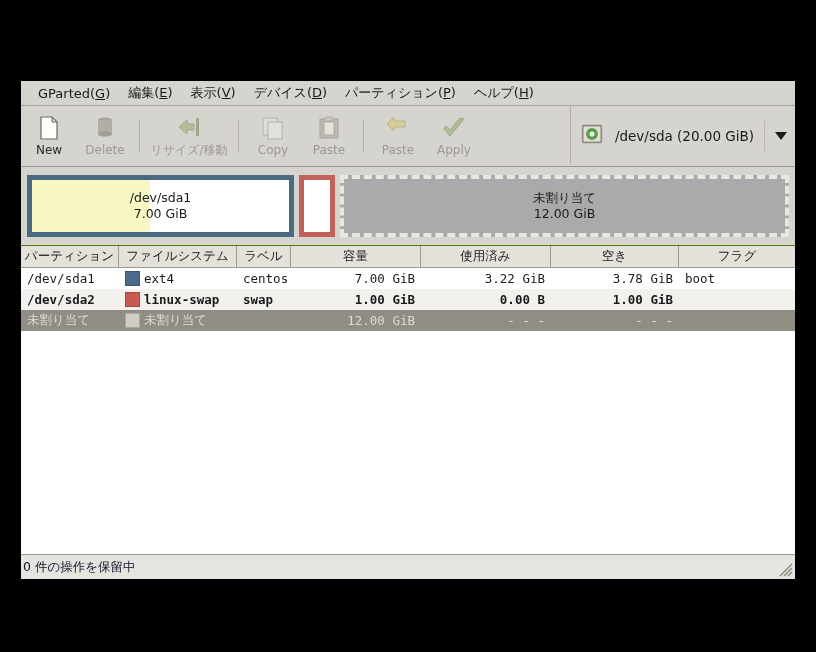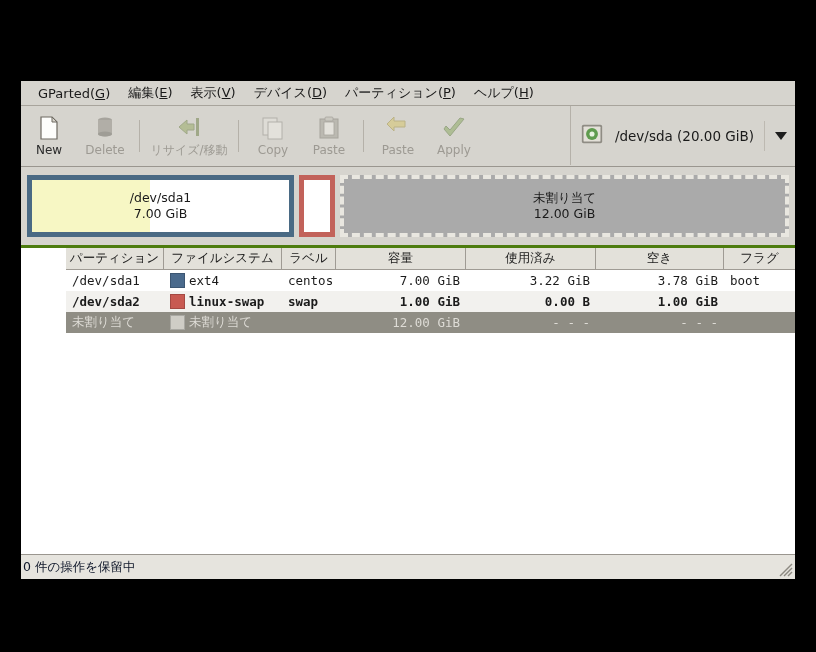--- a/index.html
+++ b/index.html
@@ -169,26 +169,25 @@
     line-height: 16px;
     color: #1a1a1a;
     font-family: "DejaVu Sans", "Liberation Sans", sans-serif;
   }
   .part-text .l2 { font-size: 12.5px; }
 
   
   .table-wrap {
     flex: 1 1 auto;
     background: #ffffff;
-    border-top: 3px solid #4d7c0f;
+    border-top: 1px solid #4d7c0f;
     display: flex;
     flex-direction: column;
     overflow: hidden;
     position: relative;
-    padding-left: 45px;
   }
   .thead {
     display: flex;
     height: 22px;
     background: #d6d4ce;
     flex: 0 0 auto;
   }
   .th {
     background: #e3e1da;
     border-right: 1px solid #9f9b94;

